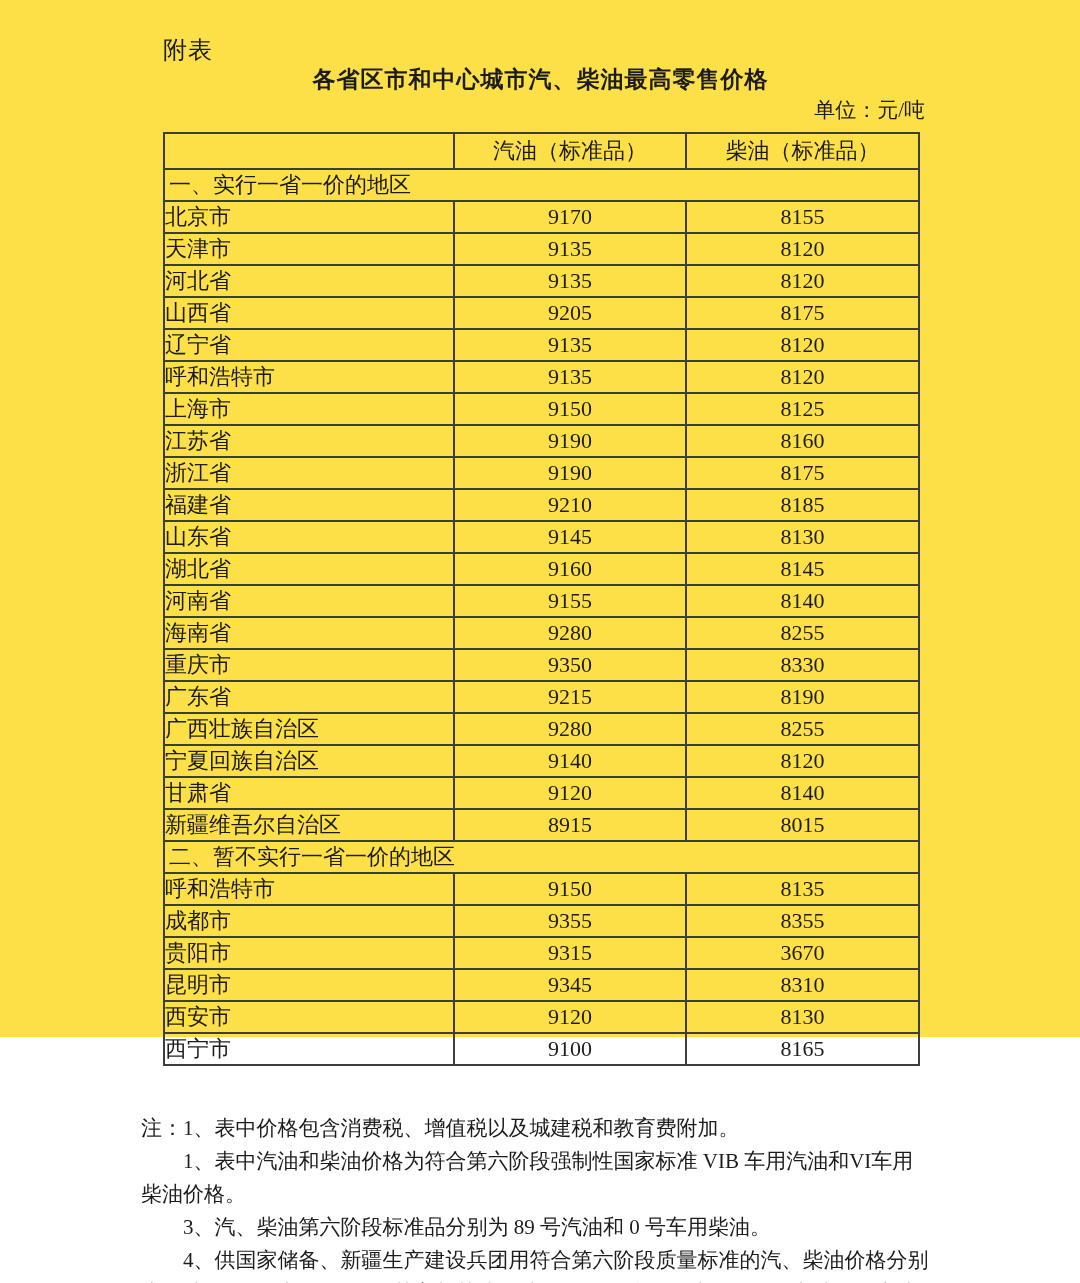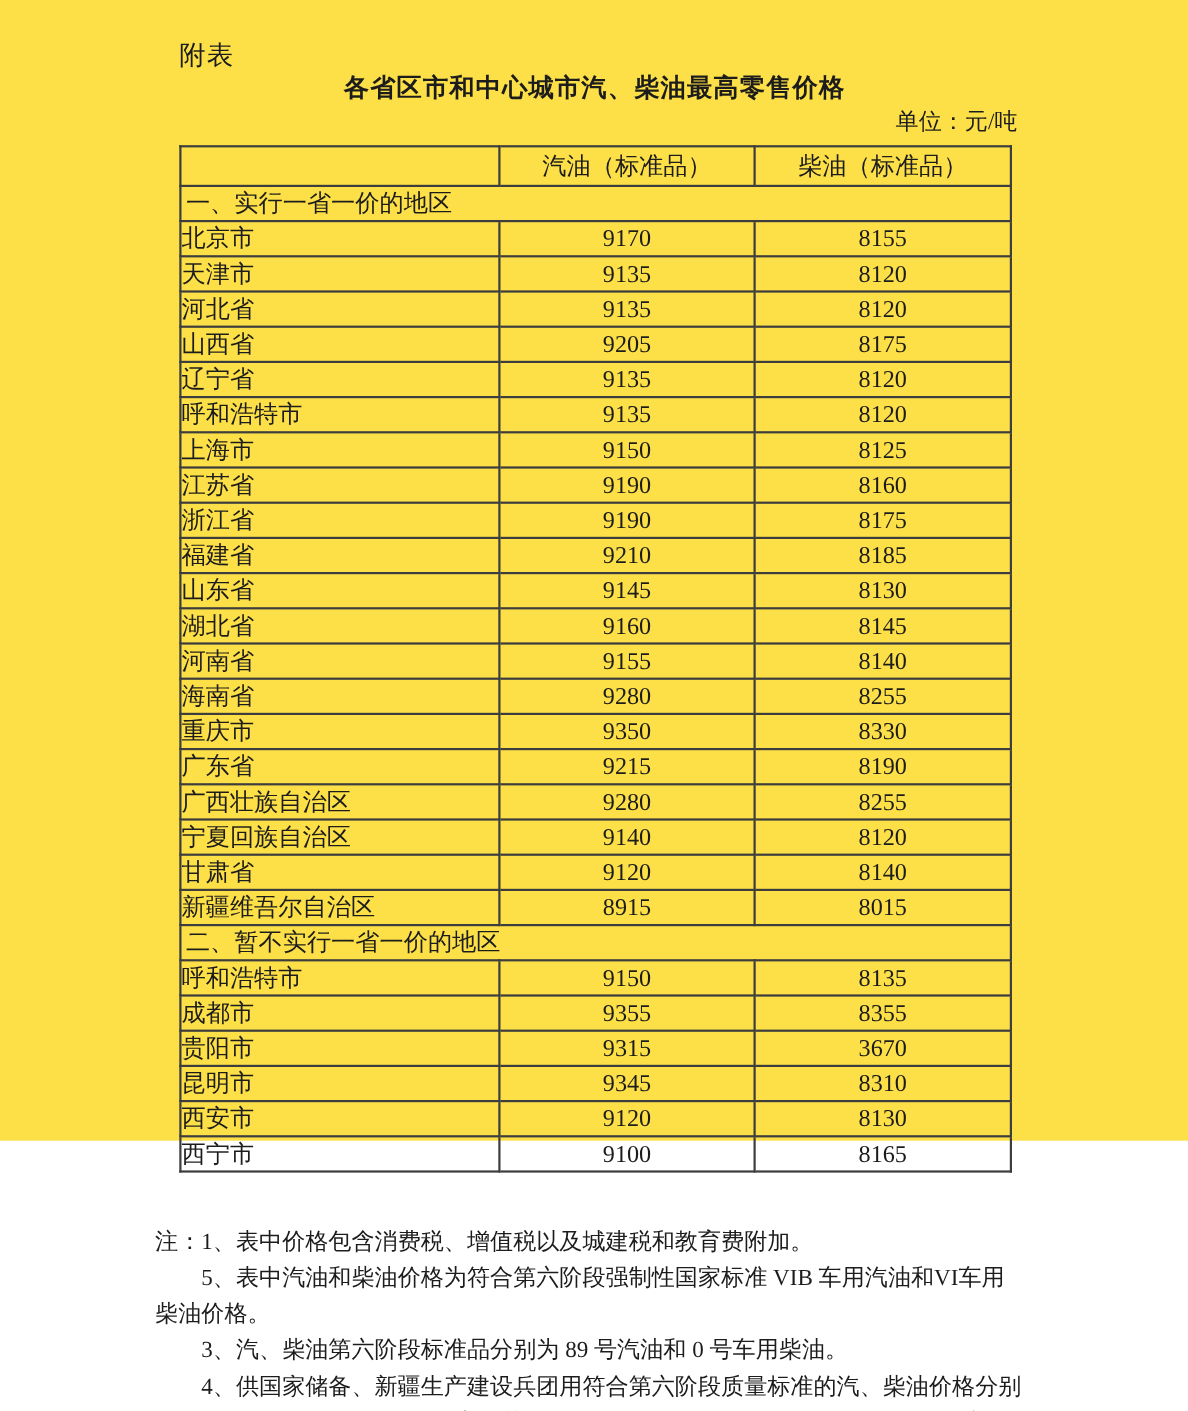--- a/index.html
+++ b/index.html
@@ -252,17 +252,17 @@
         <tr class="data-row">
           <td class="region-cell">西宁市</td>
           <td class="num-cell gasoline-price-cell">9100</td>
           <td class="num-cell diesel-price-cell">8165</td>
         </tr>
       </tbody>
   </table>
 
   <div class="notes" id="notes-block">
       <p class="first">注：1、表中价格包含消费税、增值税以及城建税和教育费附加。</p>
-      <p>5、表中汽油和柴油价格为符合第六阶段强制性国家标准 VIB 车用汽油和VI车用柴油价格。</p>
+      <p>1、表中汽油和柴油价格为符合第六阶段强制性国家标准 VIB 车用汽油和VI车用柴油价格。</p>
       <p>3、汽、柴油第六阶段标准品分别为 89 号汽油和 0 号车用柴油。</p>
       <p>4、供国家储备、新疆生产建设兵团用符合第六阶段质量标准的汽、柴油价格分别为每吨 8405 元和 7390 元；其它相关成品油价格政策按《石油价格管理办法》规定执行。</p>
     </div>
 </div>
 
 </body></html>

